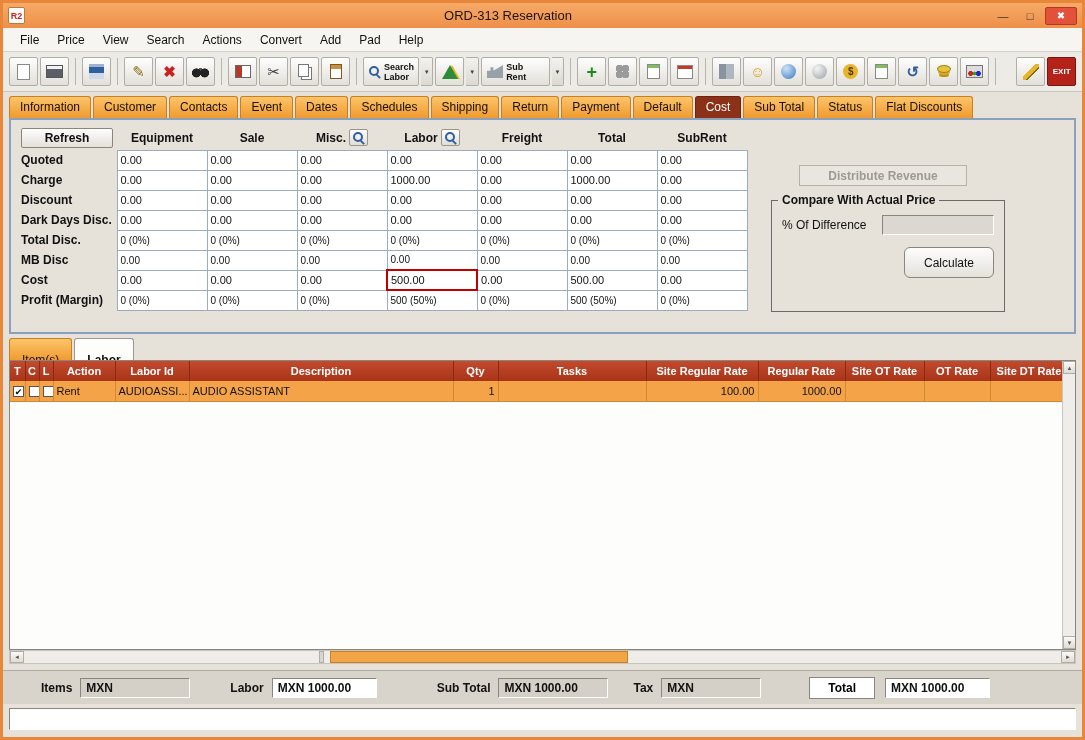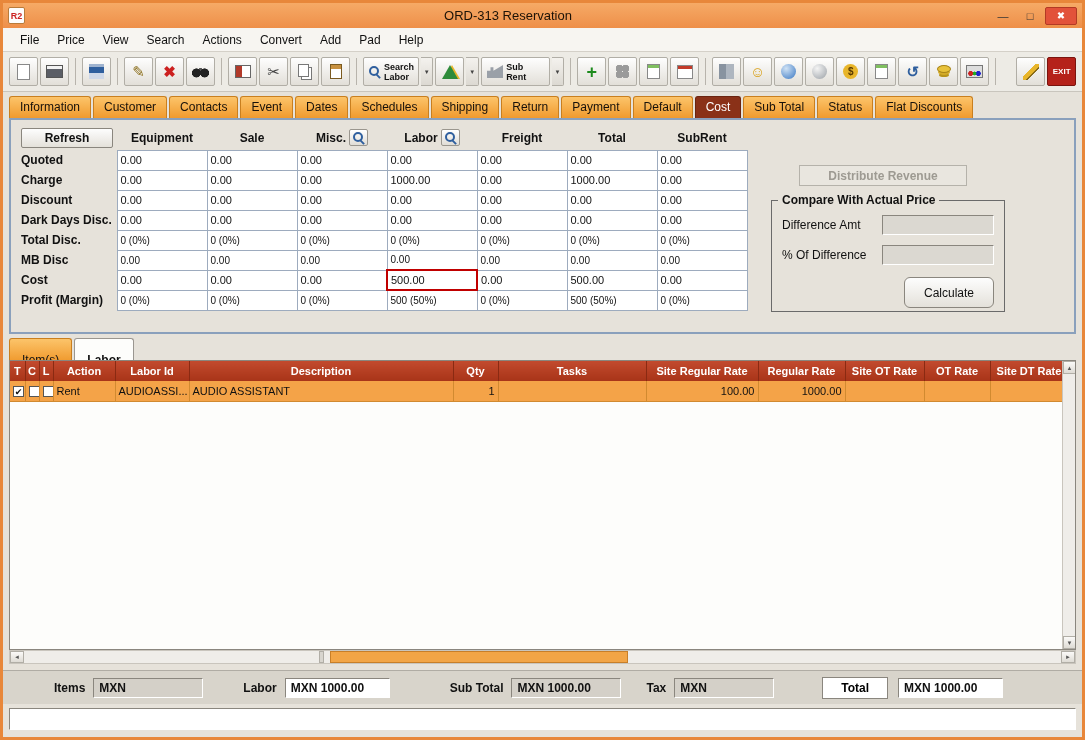--- a/index.html
+++ b/index.html
@@ -435,24 +435,20 @@
         <td class="sm">0 (0%)</td>
       </tr>
     </tbody>
       </table>
 
     <div class="distribute">Distribute Revenue</div>
 
     <div class="compare">
       <div class="gtitle">Compare With Actual Price</div>
       <div class="cmp-row">
-        <span class="lbl">Difference Amt</span>
-        <div class="cmp-field"></div>
-      </div>
-      <div class="cmp-row">
         <span class="lbl">% Of Difference</span>
         <div class="cmp-field"></div>
       </div>
       <div class="calc-row">
         <div class="calc-btn">Calculate</div>
       </div>
     </div>
   </div>
 
   <div class="dtabs">
@@ -517,21 +513,21 @@
   </div>
 
   <div class="hscroll">
     <div class="hbtn left">◄</div>
     <div class="hsplit"></div>
     <div class="hthumb"></div>
     <div class="hbtn right">►</div>
   </div>
 
   <div class="summary">
-    <span class="sum-lbl" style="margin-left:39px">Items</span>
+    <span class="sum-lbl" style="margin-left:26px">Items</span>
     <div class="sum-field f-gray" style="width:110px;margin-left:8px">MXN</div>
     <span class="sum-lbl" style="margin-left:40px">Labor</span>
     <div class="sum-field f-white" style="width:105px;margin-left:8px">MXN 1000.00</div>
     <span class="sum-lbl" style="margin-left:60px">Sub Total</span>
     <div class="sum-field f-gray" style="width:110px;margin-left:8px">MXN 1000.00</div>
     <span class="sum-lbl" style="margin-left:25px">Tax</span>
     <div class="sum-field f-gray" style="width:100px;margin-left:8px">MXN</div>
     <div class="total-box" style="margin-left:48px">Total</div>
     <div class="sum-field f-white" style="width:105px;margin-left:10px">MXN 1000.00</div>
   </div>

